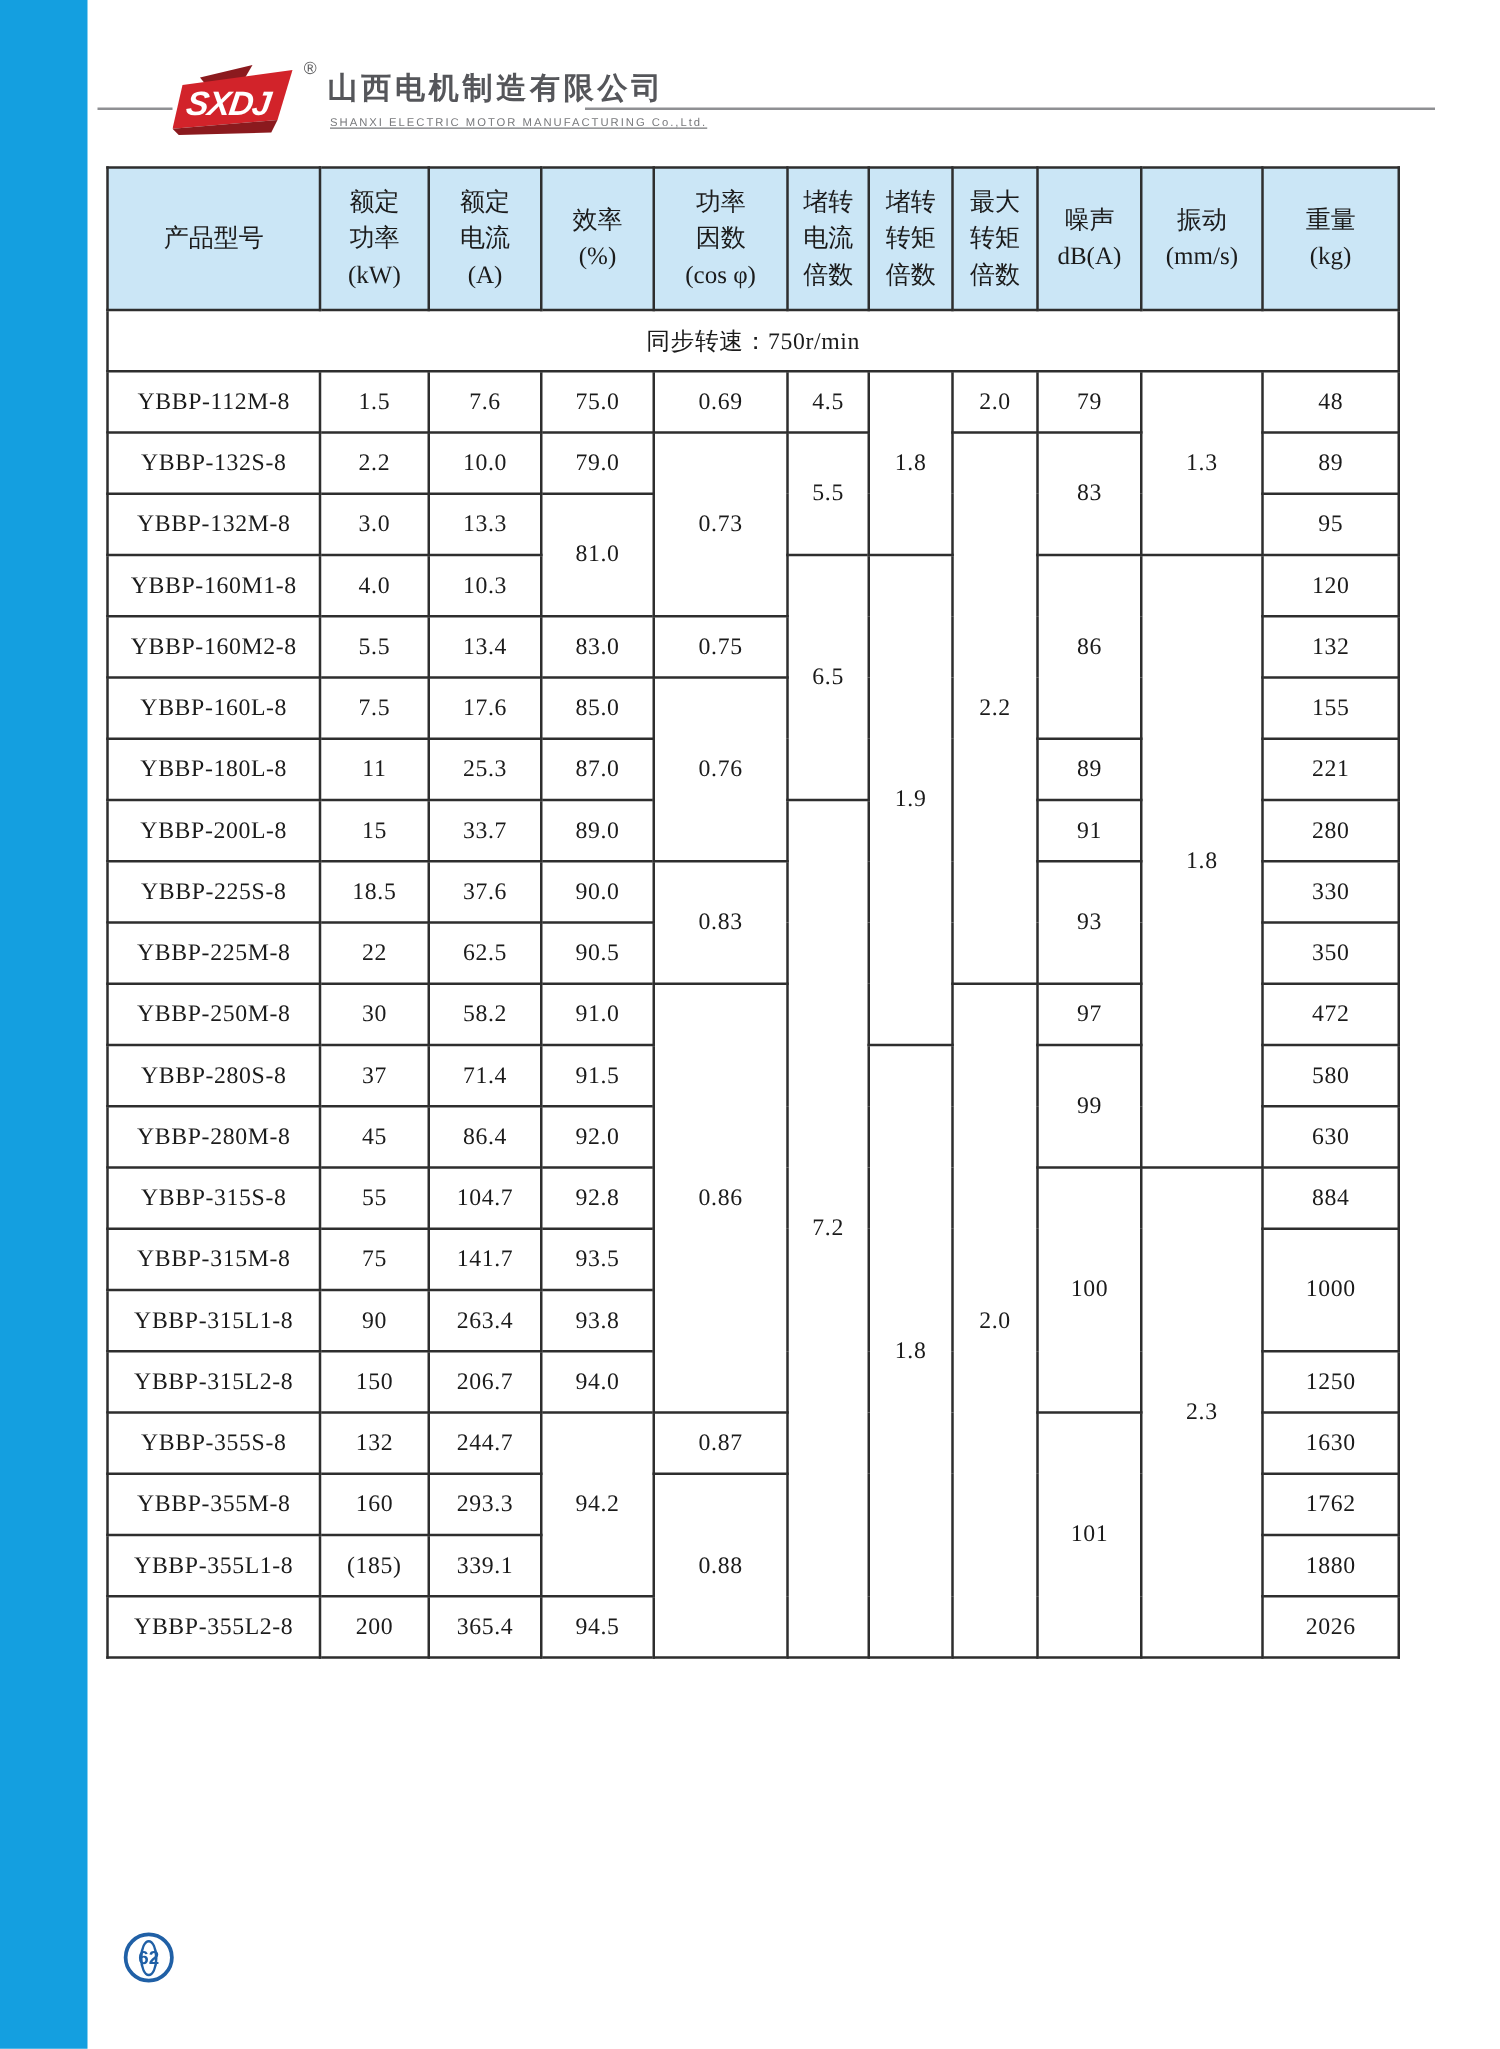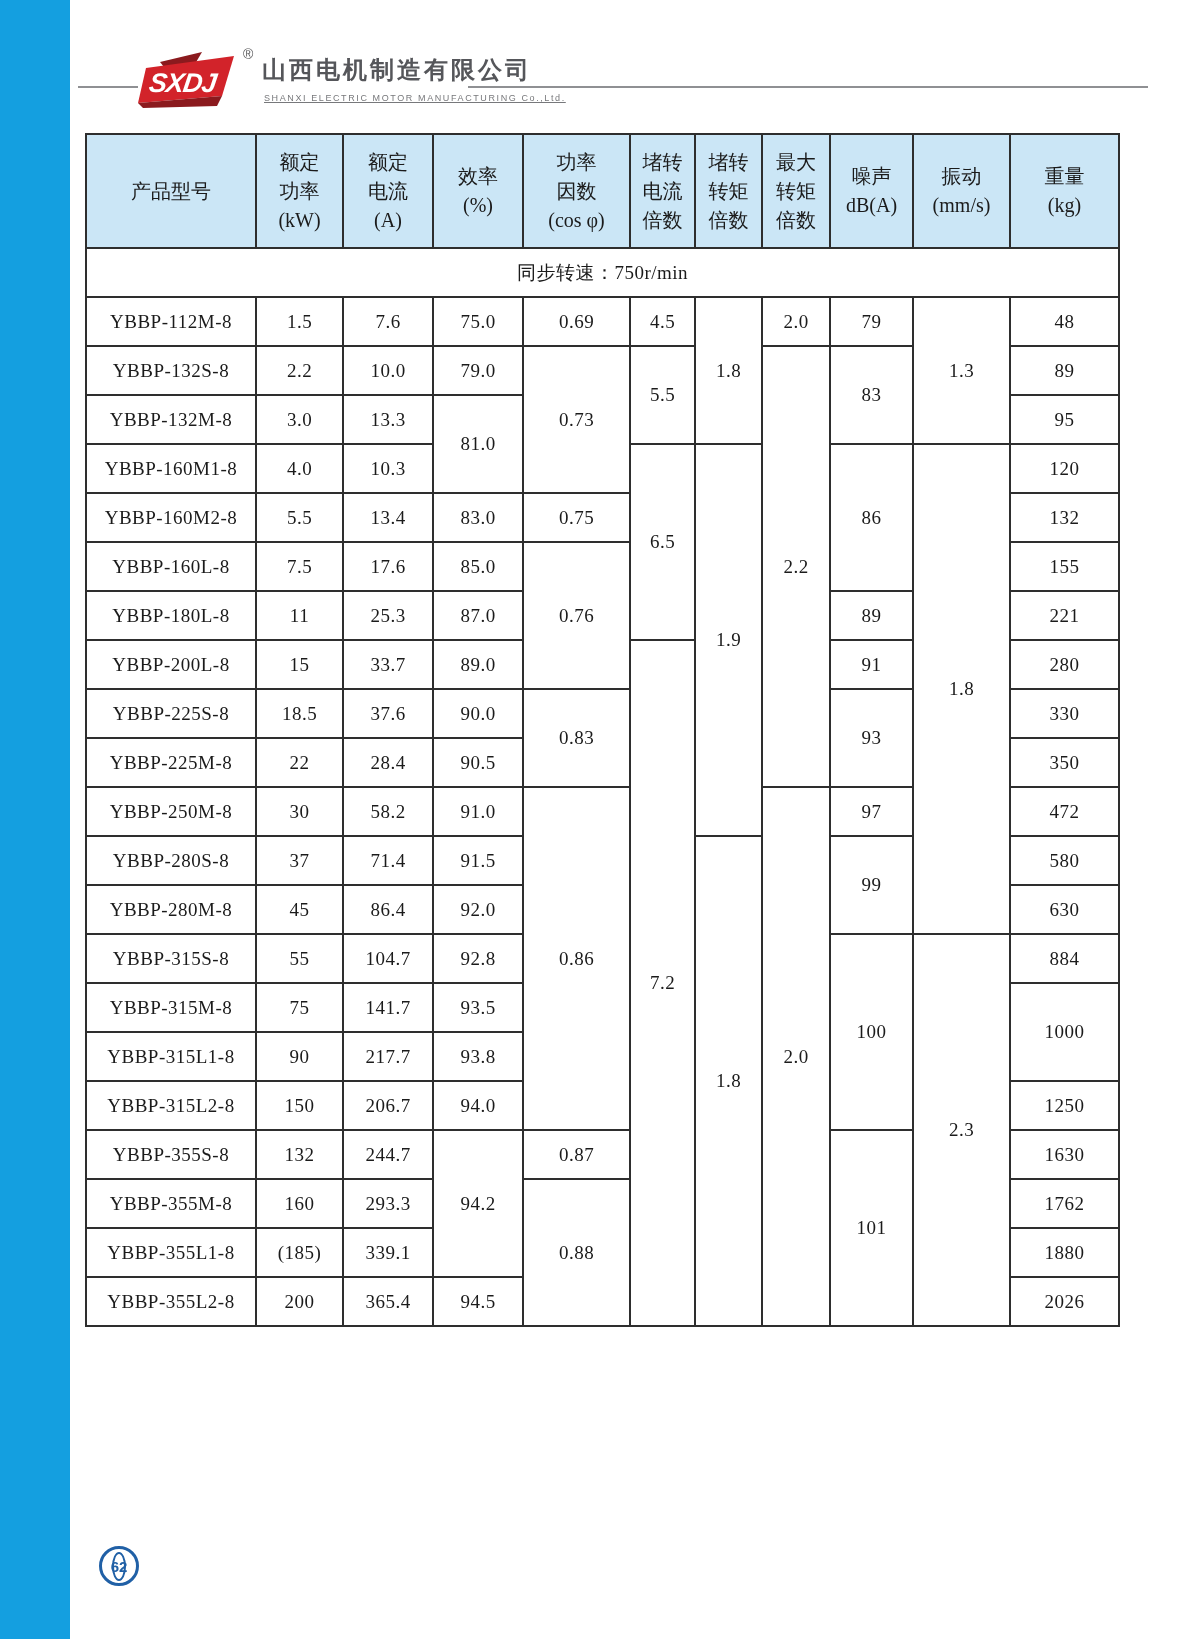--- a/index.html
+++ b/index.html
@@ -231,21 +231,21 @@
         <td>18.5</td>
         <td>37.6</td>
         <td>90.0</td>
         <td rowspan="2">0.83</td>
         <td rowspan="2">93</td>
         <td>330</td>
       </tr>
       <tr>
         <td>YBBP-225M-8</td>
         <td>22</td>
-        <td>28.4</td>
+        <td>62.5</td>
         <td>90.5</td>
         <td>350</td>
       </tr>
       <tr>
         <td>YBBP-250M-8</td>
         <td>30</td>
         <td>58.2</td>
         <td>91.0</td>
         <td rowspan="7">0.86</td>
         <td rowspan="11">2.0</td>
@@ -280,21 +280,21 @@
       <tr>
         <td>YBBP-315M-8</td>
         <td>75</td>
         <td>141.7</td>
         <td>93.5</td>
         <td rowspan="2">1000</td>
       </tr>
       <tr>
         <td>YBBP-315L1-8</td>
         <td>90</td>
-        <td>217.7</td>
+        <td>263.4</td>
         <td>93.8</td>
       </tr>
       <tr>
         <td>YBBP-315L2-8</td>
         <td>150</td>
         <td>206.7</td>
         <td>94.0</td>
         <td>1250</td>
       </tr>
       <tr>

